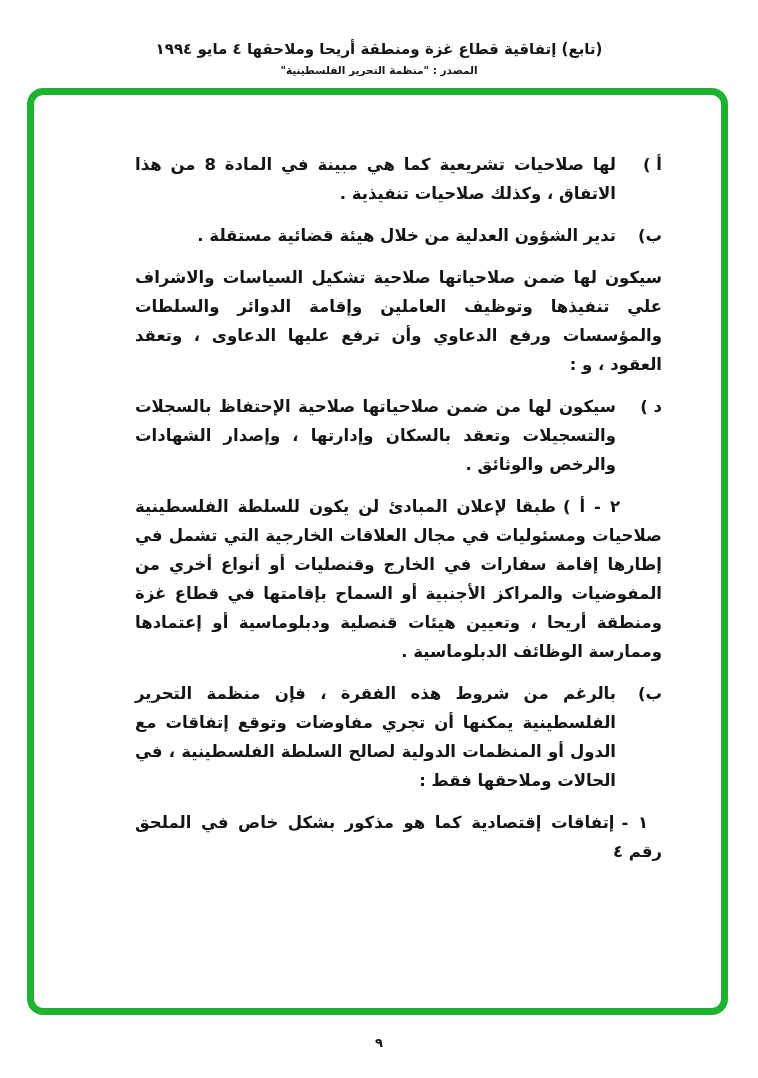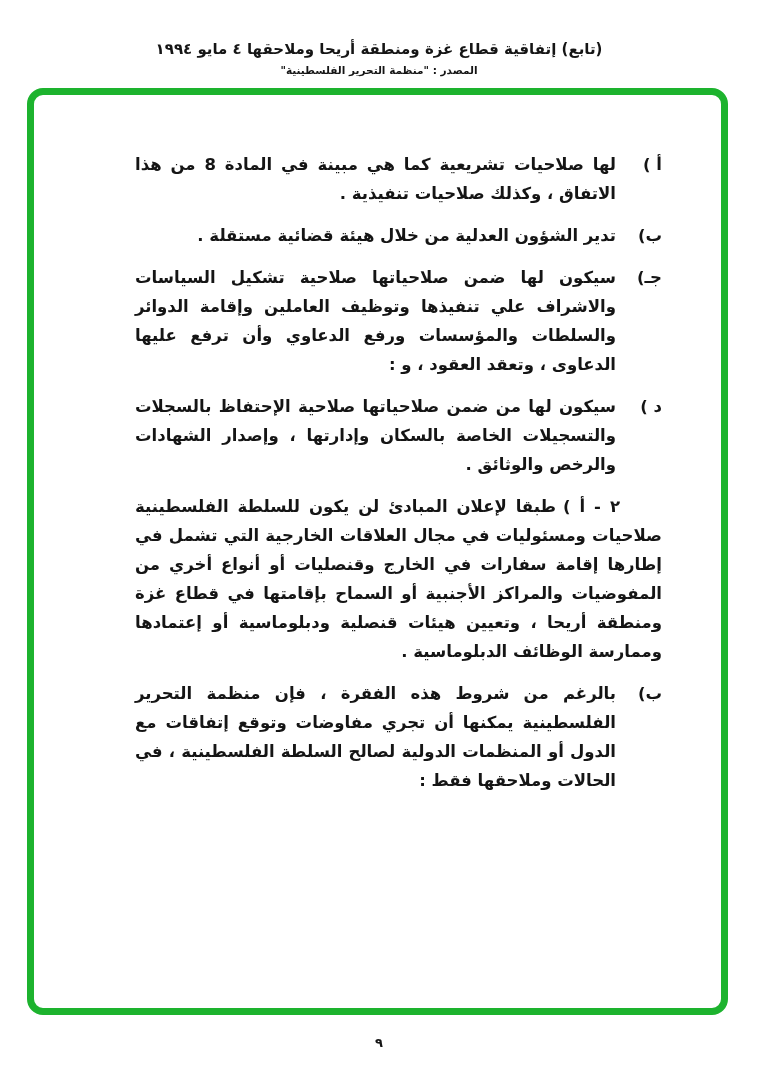--- a/index.html
+++ b/index.html
@@ -87,36 +87,38 @@
       <span class="marker">أ )</span>
       <span class="body">لها صلاحيات تشريعية كما هي مبينة في المادة 8 من هذا الاتفاق ، وكذلك صلاحيات تنفيذية .</span>
     </div>
 
     <div class="para hang">
       <span class="marker">ب)</span>
       <span class="body">تدير الشؤون العدلية من خلال هيئة قضائية مستقلة .</span>
     </div>
 
     <div class="para hang">
-      <span class="marker">جـ)</span>
       <span class="body">سيكون لها ضمن صلاحياتها صلاحية تشكيل السياسات والاشراف علي تنفيذها وتوظيف العاملين وإقامة الدوائر والسلطات والمؤسسات ورفع الدعاوي وأن ترفع عليها الدعاوى ، وتعقد العقود ، و :</span>
     </div>
 
     <div class="para hang">
       <span class="marker">د )</span>
-      <span class="body">سيكون لها من ضمن صلاحياتها صلاحية الإحتفاظ بالسجلات والتسجيلات الخاصة بالسكان وإدارتها ، وإصدار الشهادات والرخص والوثائق .</span>
+      <span class="body">سيكون لها من ضمن صلاحياتها صلاحية الإحتفاظ بالسجلات والتسجيلات وتعقد بالسكان وإدارتها ، وإصدار الشهادات والرخص والوثائق .</span>
     </div>
 
     <p class="para p-num">
       <span class="inline-marker">٢ - أ )</span><span>طبقا لإعلان المبادئ لن يكون للسلطة الفلسطينية صلاحيات ومسئوليات في مجال العلاقات الخارجية التي تشمل في إطارها إقامة سفارات في الخارج وقنصليات أو أنواع أخري من المفوضيات والمراكز الأجنبية أو السماح بإقامتها في قطاع غزة ومنطقة أريحا ، وتعيين هيئات قنصلية ودبلوماسية أو إعتمادها وممارسة الوظائف الدبلوماسية .</span>
     </p>
 
     <div class="para hang">
       <span class="marker">ب)</span>
       <span class="body">بالرغم من شروط هذه الفقرة ، فإن منظمة التحرير الفلسطينية يمكنها أن تجري مفاوضات وتوقع إتفاقات مع الدول أو المنظمات الدولية لصالح السلطة الفلسطينية ، في الحالات وملاحقها فقط :</span>
     </div>
 
+    <p class="para p-item">
+      <span class="inline-marker">١ -</span><span>إتفاقات إقتصادية كما هو مذكور بشكل خاص في الملحق رقم ٤</span>
+    </p>
 
   </div>
 
   <div class="page-number">٩</div>
 
 </div>
 
 </body></html>

